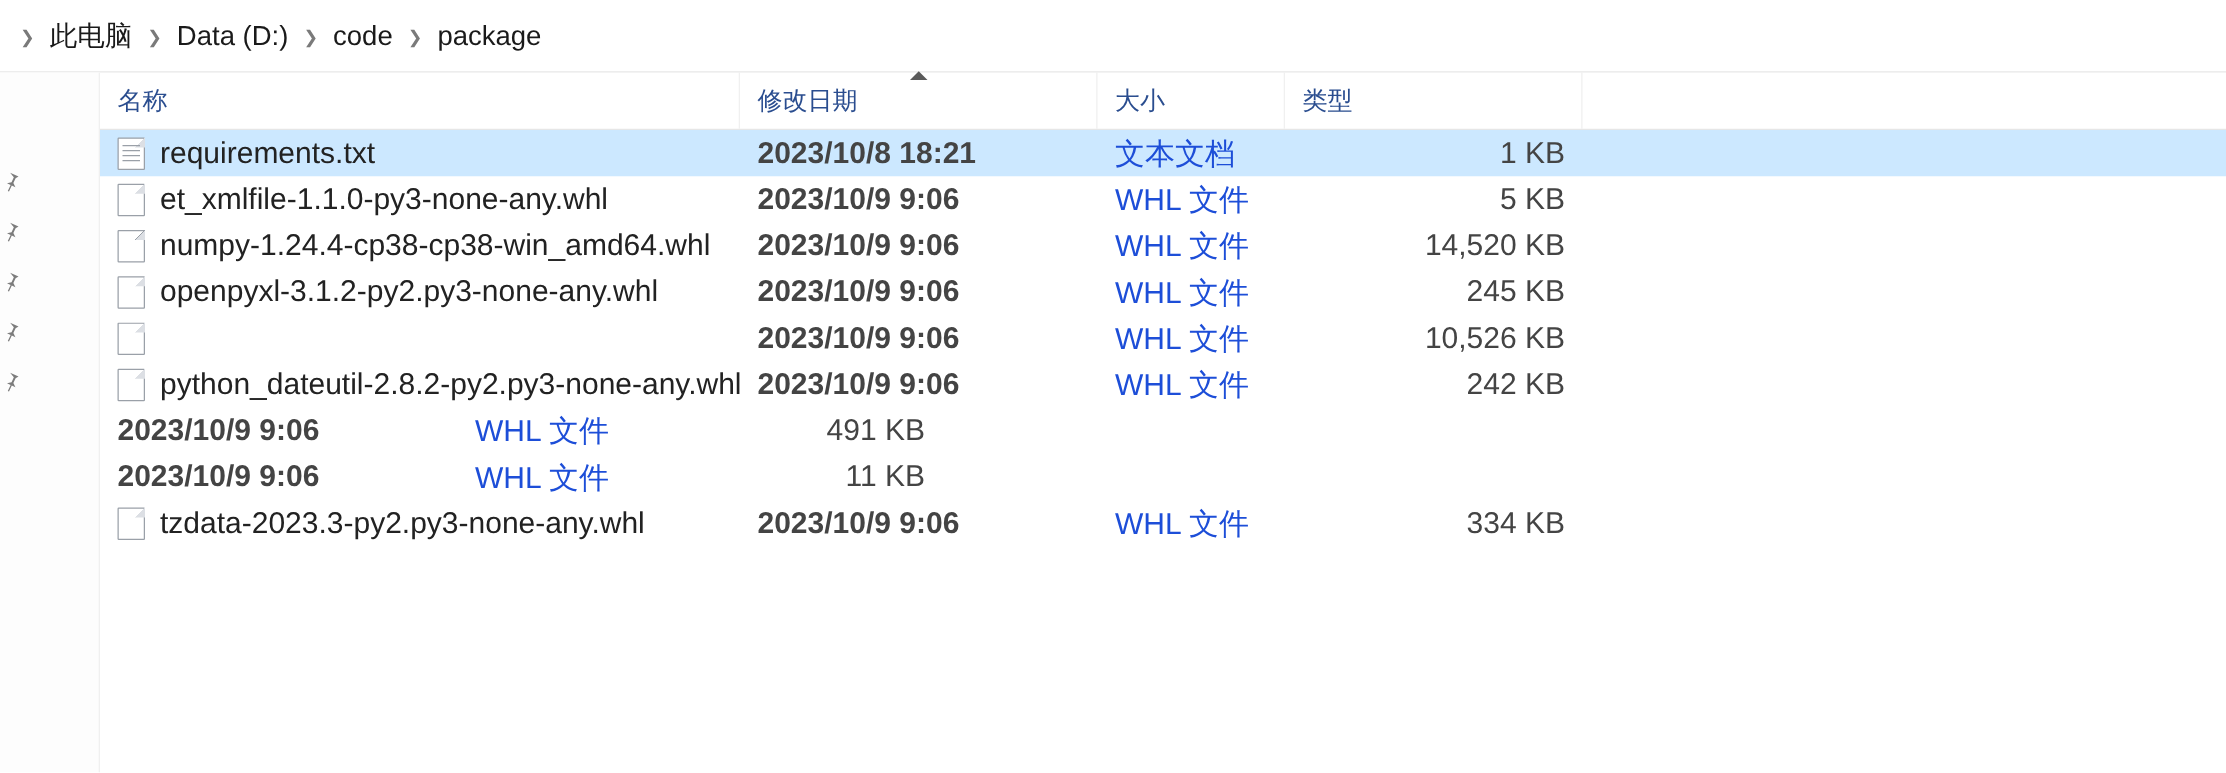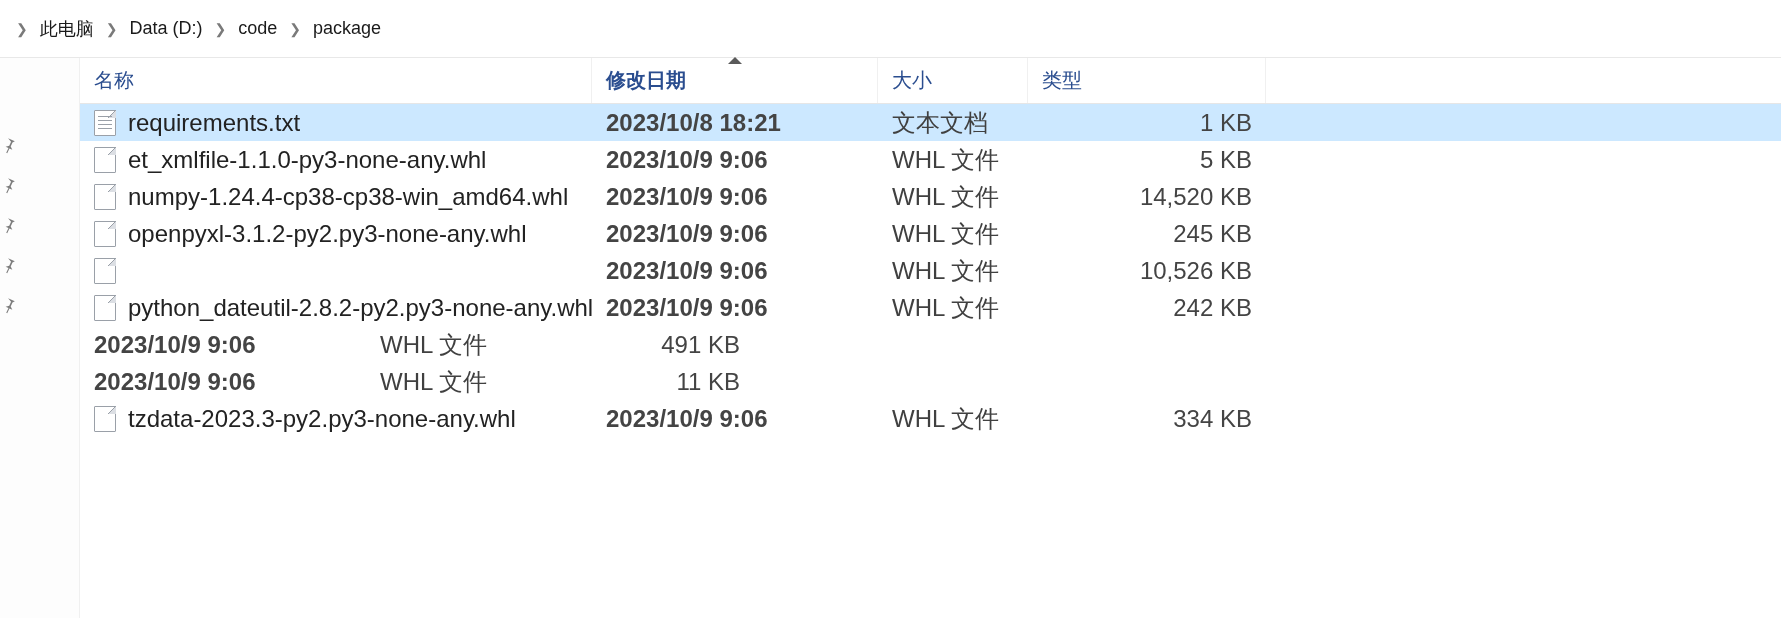--- a/index.html
+++ b/index.html
@@ -22,21 +22,21 @@
     border-bottom: 1px solid #e8e8e8;
     background: #fff;
   }
   .breadcrumb .sep {
     color: #7a7a7a;
     font-size: 14px;
     padding: 0 10px;
     user-select: none;
   }
   .breadcrumb .crumb {
-    font-size: 18px;
+    font-size: 22px;
     color: #1a1a1a;
     padding: 0 2px;
     white-space: nowrap;
   }
 
   
   .main {
     display: flex;
     height: calc(618px - 58px);
   }
@@ -71,21 +71,21 @@
   }
   .col {
     padding: 0 14px;
     height: 100%;
     display: flex;
     align-items: center;
     border-right: 1px solid #f0f0f0;
     position: relative;
   }
   .col-name { width: 512px; }
-  .col-date { width: 286px; font-weight: bold; }
+  .col-date { width: 286px; }
   .col-type { width: 238px; }
   .col-size { width: 150px; justify-content: flex-start; }
   .col.sorted::after {
     content: "";
     position: absolute;
     top: -1px;
     left: 50%;
     transform: translateX(-50%);
     width: 0; height: 0;
     border-left: 7px solid transparent;
@@ -99,21 +99,21 @@
     display: flex;
     align-items: center;
     height: 37px;
     font-size: 24px;
     color: #222;
   }
   .row.selected { background: #cce8ff; }
   .cell { padding: 0 14px; overflow: hidden; white-space: nowrap; text-overflow: ellipsis; }
   .cell-name { width: 512px; display:flex; align-items:center; }
   .cell-date { width: 286px; color: #444; font-weight: bold; }
-  .cell-type { width: 238px; color: #404040; }
+  .cell-type { width: 238px; color: #1d4ed8; }
   .cell-size { width: 150px; text-align: right; color: #444; }
 
   .file-icon {
     width: 22px; height: 26px;
     margin-right: 12px;
     flex: 0 0 auto;
     position: relative;
   }
   .file-icon .page {
     position:absolute; inset:0;

